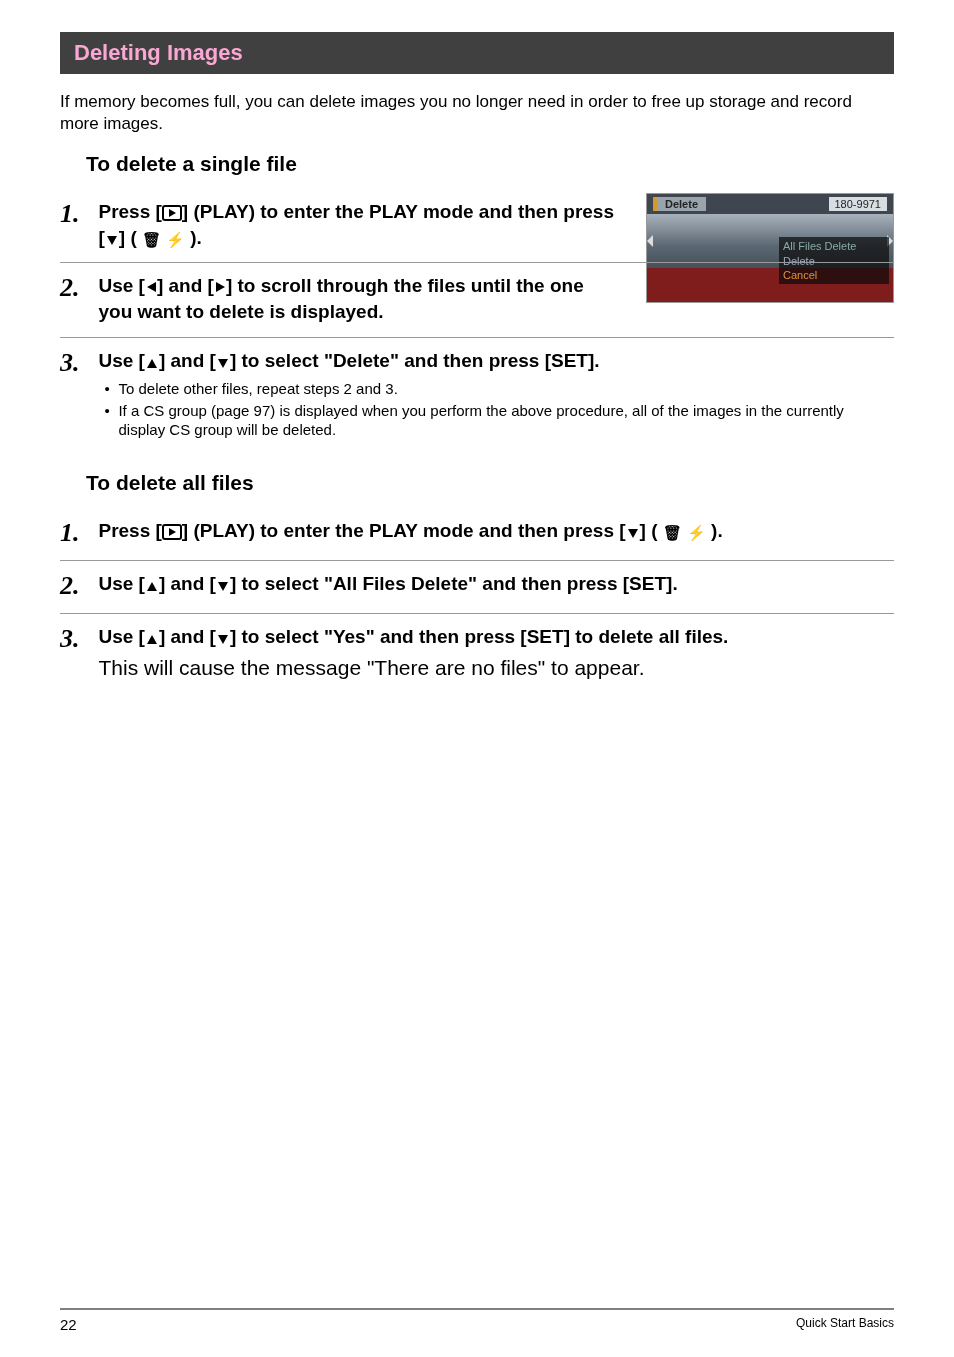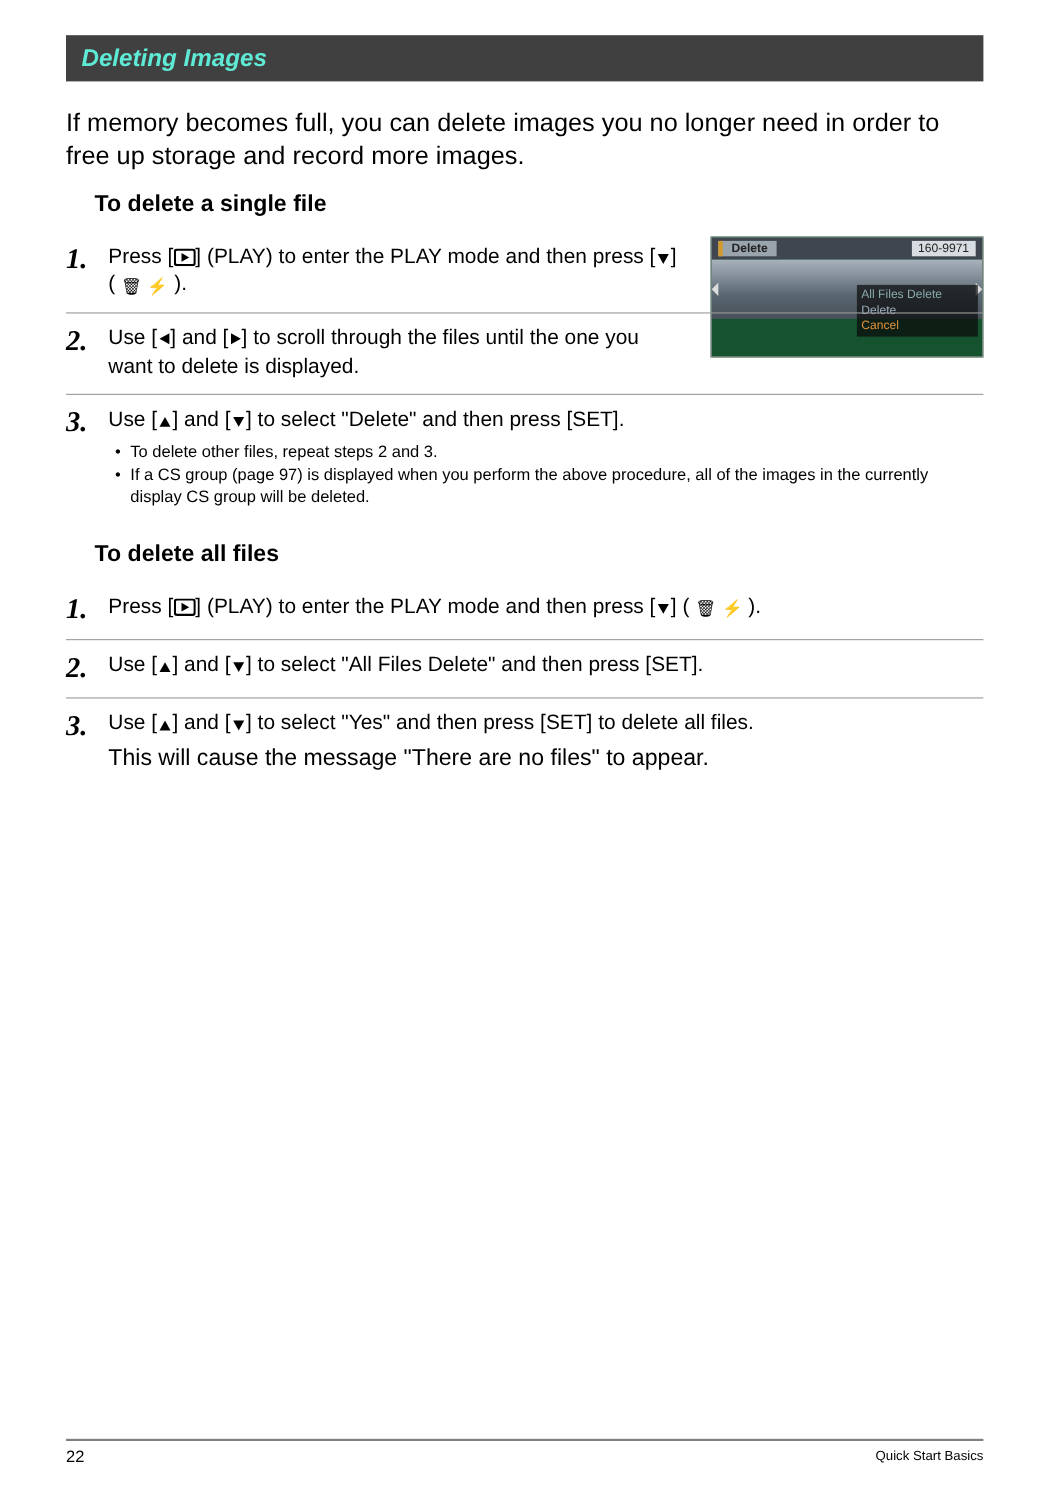--- a/index.html
+++ b/index.html
@@ -10,29 +10,28 @@
     font-family: Arial, Helvetica, sans-serif;
     position: relative;
     background: #fff;
     color: #000;
   }
   .page {
     padding: 32px 60px 0 60px;
   }
   .section-header {
     background: #404040;
-    color: #5eead4;
+    color: #f9a8d4;
     font-weight: bold;
     font-size: 22px;
     padding: 8px 14px;
     margin-bottom: 10px;
-    font-style: italic;
   }
   .intro {
-    font-size: 23px;
+    font-size: 17px;
     line-height: 1.3;
     margin-bottom: 4px;
   }
   ul.tips {
     margin: 0 0 18px 0;
     padding-left: 18px;
   }
   ul.tips li {
     font-size: 19px;
     line-height: 1.3;
@@ -67,21 +66,21 @@
   .steps-block {
     position: relative;
   }
   .figure {
     position: absolute;
     right: 0;
     top: 4px;
     width: 248px;
     height: 110px;
     border: 1px solid #999;
-    background: #14532d;
+    background: #7f1d1d;
     overflow: hidden;
   }
   .figure .topbar {
     background: #3f4650;
     height: 20px;
     display: flex;
     justify-content: space-between;
     align-items: center;
     padding: 0 6px;
     font-size: 11px;
@@ -147,21 +146,21 @@
     display: inline-block;
     width: 34px;
     vertical-align: top;
   }
   .step-body {
     display: inline-block;
     vertical-align: top;
     width: calc(100% - 40px);
   }
   .step-body .main {
-    font-weight: normal;
+    font-weight: bold;
     font-size: 19px;
     line-height: 1.35;
   }
   .step-body .sub {
     font-size: 21px;
     line-height: 1.35;
     margin-top: 4px;
   }
   .step-body ul {
     margin: 6px 0 0 6px;
@@ -218,21 +217,21 @@
     <div class="bar1"></div>
       <div class="bar2"></div>
     <div class="title">To delete a single file</div>
   </div>
 
   <div class="steps-block">
 
     <div class="figure">
       <div class="topbar">
         <span class="tab">Delete</span>
-        <span class="count">160-9971</span>
+        <span class="count">180-9971</span>
       </div>
       <div class="mid">
         <div class="arrow left"></div>
         <div class="arrow right"></div>
       </div>
       <div class="menu">
         <div class="row">All Files Delete</div>
         <div class="row plain">Delete</div>
         <div class="row sel">Cancel</div>
       </div>

